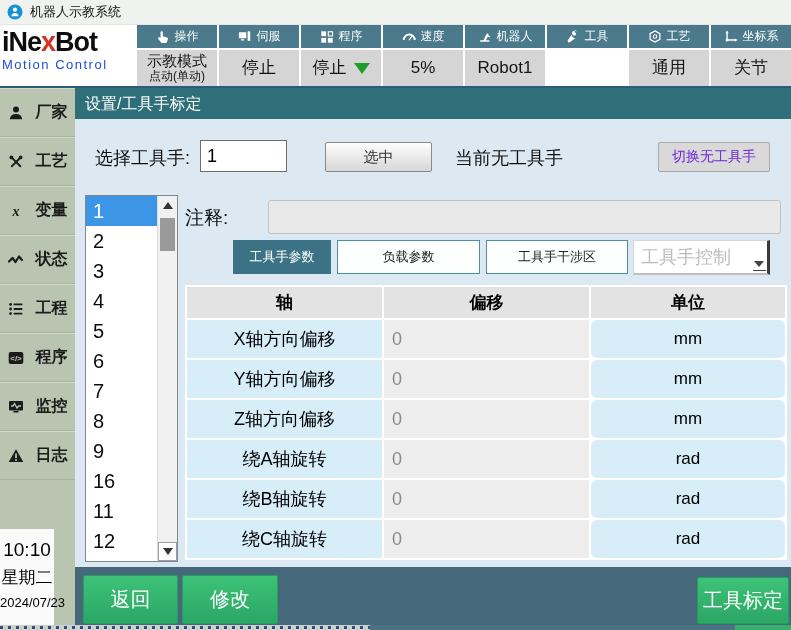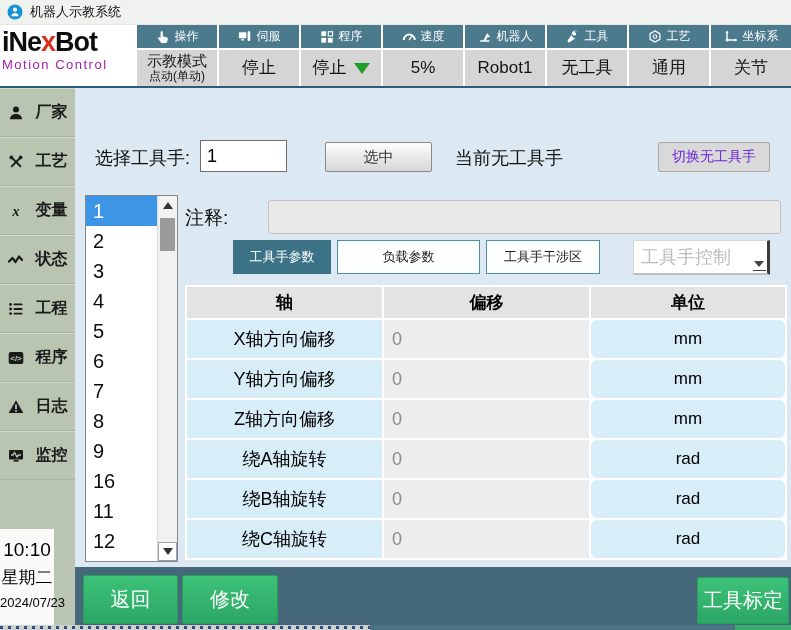--- a/index.html
+++ b/index.html
@@ -10,21 +10,21 @@
   .titlebar { position:absolute; left:0; top:0; width:791px; height:25px; background:#f0f2ef;
               display:flex; align-items:center; gap:7px; padding-left:7px; border-bottom:1px solid #e3e6e2; }
   .titlebar .wtitle { font-size:13px; color:#111; }
 
   
   .toolbar { position:absolute; left:0; top:25px; width:791px; height:63px; background:#ffffff;
              display:flex; border-bottom:2px solid #2b5d78; }
   .logo { width:135px; height:100%; background:#fff; padding:2px 0 12px 2px; overflow:hidden; }
   .logo .brand { font-size:27px; font-weight:bold; letter-spacing:-1px; color:#0d0d0d; line-height:30px; }
   .logo .brand .red { color:#d93020; }
-  .logo .sub { font-size:13px; color:#a21caf; letter-spacing:1.5px; line-height:15px; }
+  .logo .sub { font-size:13px; color:#1d4ed8; letter-spacing:1.5px; line-height:15px; }
   .tcols { flex:1; display:flex; gap:2px; margin-left:2px; }
   .tcol { flex:1; display:flex; flex-direction:column; }
   .ttab { height:23px; background:#4a7a8b; color:#fff; font-size:12px;
           display:flex; align-items:center; justify-content:center; gap:5px; }
   .tbtn { flex:1; margin-top:2px; background:#d5d5d5; color:#141414; font-size:17px;
           display:flex; flex-direction:column; align-items:center; justify-content:center; line-height:1.1; cursor:default; }
   .tbtn .l1 { font-size:15px; } .tbtn .l2 { font-size:12px; }
   .tbtn .row { display:flex; align-items:center; gap:7px; }
   .tri-green { width:0; height:0; border-left:8px solid transparent; border-right:8px solid transparent; border-top:11px solid #1e9e28; }
 
@@ -68,21 +68,21 @@
   
   .cmt-label { position:absolute; left:110px; top:86px; font-size:19px; }
   .cmt-input { position:absolute; left:193px; top:81px; width:513px; height:34px; background:#e9e9e9;
                border:1px solid #c2c2c2; border-radius:3px; font-size:16px; padding:0 6px; }
 
   
   .tab { position:absolute; top:121px; height:34px; display:flex; align-items:center; justify-content:center;
          font-size:13px; cursor:pointer; }
   .tab.on  { background:#3c7286; color:#fff; }
   .tab.off { background:#fdfefe; border:1px solid #4e8fa2; color:#222; }
-  .tab1 { left:158px; width:98px; } .tab2 { left:262px; width:143px; } .tab3 { left:411px; width:114px; }
+  .tab1 { left:158px; width:98px; } .tab2 { left:262px; width:143px; } .tab3 { left:411px; width:142px; }
   .combo { position:absolute; left:558px; top:121px; width:137px; height:35px; background:#fff;
            border:1px solid #d6d6d6; border-right:3px solid #3a3a3a; border-bottom:2px solid #bfbfbf;
            color:#bcbcbc; font-size:18px; display:flex; align-items:center; padding-left:7px; cursor:pointer; }
   .combo .arrow { position:absolute; right:3px; bottom:6px; width:0; height:0;
                   border-left:5px solid transparent; border-right:5px solid transparent; border-top:6px solid #444; }
   .combo .aline { position:absolute; right:1px; bottom:2px; width:13px; height:1px; background:#444; }
 
   
   .ttable { position:absolute; left:110px; top:166px; border-collapse:separate; border-spacing:2px; background:#fff; }
   .ttable th { width:195px; height:31px; background:#e3e3e3; font-family:"Liberation Serif",serif;
@@ -208,23 +208,20 @@
     </div>
     <div class="tcol">
       <div class="ttab">
         <span>
             <svg width="14" height="14" viewBox="0 0 16 16" fill="#fff">
               <path d="M13.6 2.4a3.7 3.7 0 0 0-4.2-.7L11.6 3.9l-.5 2.2-2.2.5L6.7 4.4a3.7 3.7 0 0 0 4.4 4.8l-6.4 4.6a1.8 1.8 0 0 1-2.5-2.5L6.8 4.9a3.7 3.7 0 0 1 6.8-2.5z"></path>
             </svg>
           </span>
         <span>工具</span>
       </div>
-      <div class="tbtn">
-        <span>无工具</span>
-      </div>
     </div>
     <div class="tcol">
       <div class="ttab">
         <span>
             <svg width="14" height="14" viewBox="0 0 16 16">
               <path d="M8 1l5.6 3.2v6.4L8 13.8 2.4 10.6V4.2z" fill="none" stroke="#fff" stroke-width="1.4"></path>
               <circle cx="8" cy="7.5" r="2" fill="none" stroke="#fff" stroke-width="1.2"></circle>
             </svg>
           </span>
         <span>工艺</span>
@@ -307,45 +304,46 @@
         <svg width="16" height="16" viewBox="0 0 16 16">
           <rect x="0.7" y="2" width="14.6" height="12" rx="2" fill="#1b1b1b"></rect>
           <text x="8" y="11.3" font-size="8" font-weight="bold" text-anchor="middle" fill="#bac5b1">&lt;/&gt;</text>
         </svg>
       </span>
     <span>程序</span>
   </div>
   <div class="sitem">
     <span>
         <svg width="16" height="16" viewBox="0 0 16 16">
+          <rect x="1" y="2" width="14" height="9.5" rx="1" fill="#1b1b1b"></rect>
+          <path d="M3 7h2l1.5-2.5L9 9l1.5-2H13" stroke="#bac5b1" stroke-width="1.3" fill="none"></path>
+          <rect x="5.5" y="12" width="5" height="1.6" fill="#1b1b1b"></rect>
+        </svg>
+      </span>
+    <span>监控</span>
+  </div>
+  <div class="sitem">
+    <span>
+        <svg width="16" height="16" viewBox="0 0 16 16">
           <path d="M8 1.2L15.3 14H.7z" fill="#1b1b1b"></path>
           <rect x="7.1" y="5.5" width="1.8" height="4.6" fill="#bac5b1"></rect>
           <rect x="7.1" y="11.2" width="1.8" height="1.7" fill="#bac5b1"></rect>
         </svg>
       </span>
     <span>日志</span>
-  </div>
-  <div class="sitem">
-    <span>
-        <svg width="16" height="16" viewBox="0 0 16 16">
-          <rect x="1" y="2" width="14" height="9.5" rx="1" fill="#1b1b1b"></rect>
-          <path d="M3 7h2l1.5-2.5L9 9l1.5-2H13" stroke="#bac5b1" stroke-width="1.3" fill="none"></path>
-          <rect x="5.5" y="12" width="5" height="1.6" fill="#1b1b1b"></rect>
-        </svg>
-      </span>
-    <span>监控</span>
   </div>
   <div class="clock">
     <div class="t">10:10</div>
     <div class="d">星期二</div>
     <div class="dt">2024/07/23</div>
   </div>
 </div>
 
 <div class="main">
+  <div class="page-title">设置/工具手标定</div>
 
   <div class="content">
     <span class="sel-label">选择工具手:</span>
     <input class="sel-input" type="text" value="1" style="">
     <button class="sel-btn">选中</button>
     <span class="cur-label">当前无工具手</span>
     <button class="switch-btn" disabled="">切换无工具手</button>
 
     <div class="listbox">
       <div class="litem sel">1</div>

